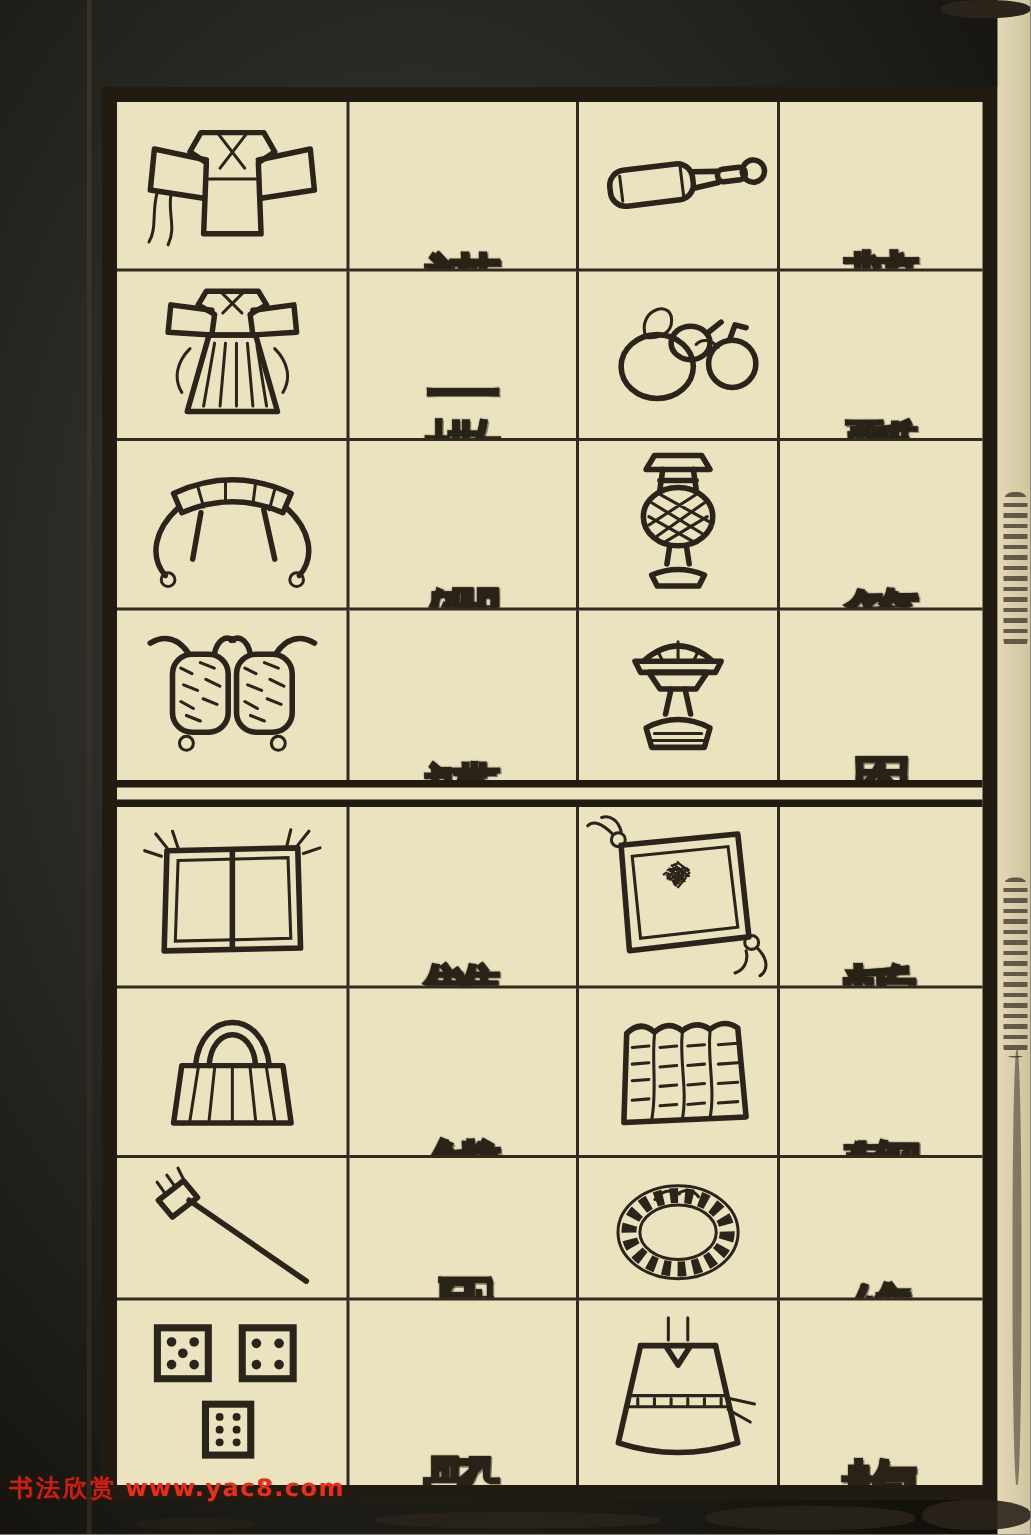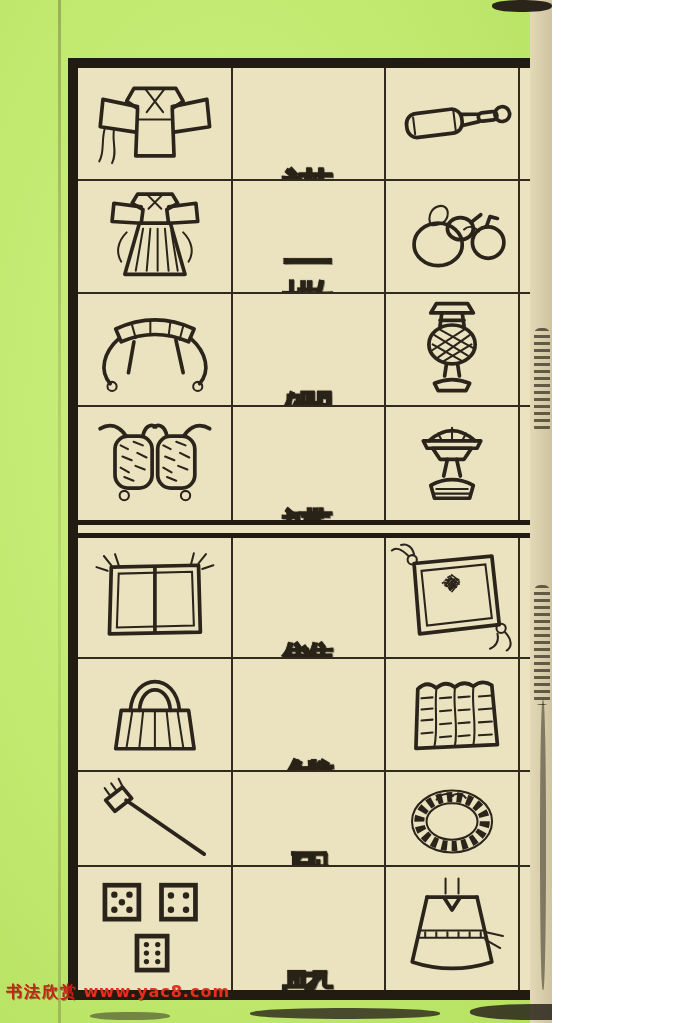--- a/index.html
+++ b/index.html
@@ -1,16 +1,16 @@
 <!DOCTYPE html>
 <html><head>
 <meta charset="utf-8">
 <style>
   html,body{margin:0;padding:0;}
-  .page{position:relative;width:552px;height:1023px;background:#bef264;overflow:hidden;
+  .page{position:relative;width:687px;height:1023px;background:#000000;overflow:hidden;
         font-family:"DejaVu Sans",sans-serif;}
   .page::before{content:"";position:absolute;inset:0;
         background:radial-gradient(ellipse at 40% 40%, rgba(255,250,225,.25), rgba(120,100,60,.12));
         pointer-events:none;}
   
   .crease{position:absolute;left:58px;top:0;width:3px;height:100%;
         background:linear-gradient(180deg,rgba(95,82,58,.38),rgba(95,82,58,.10) 60%,rgba(95,82,58,.3));}
   
   .frame{position:absolute;left:68px;top:58px;width:597px;height:942px;box-sizing:border-box;
         border:10px solid #211b12;background:#ebe2c0;}

